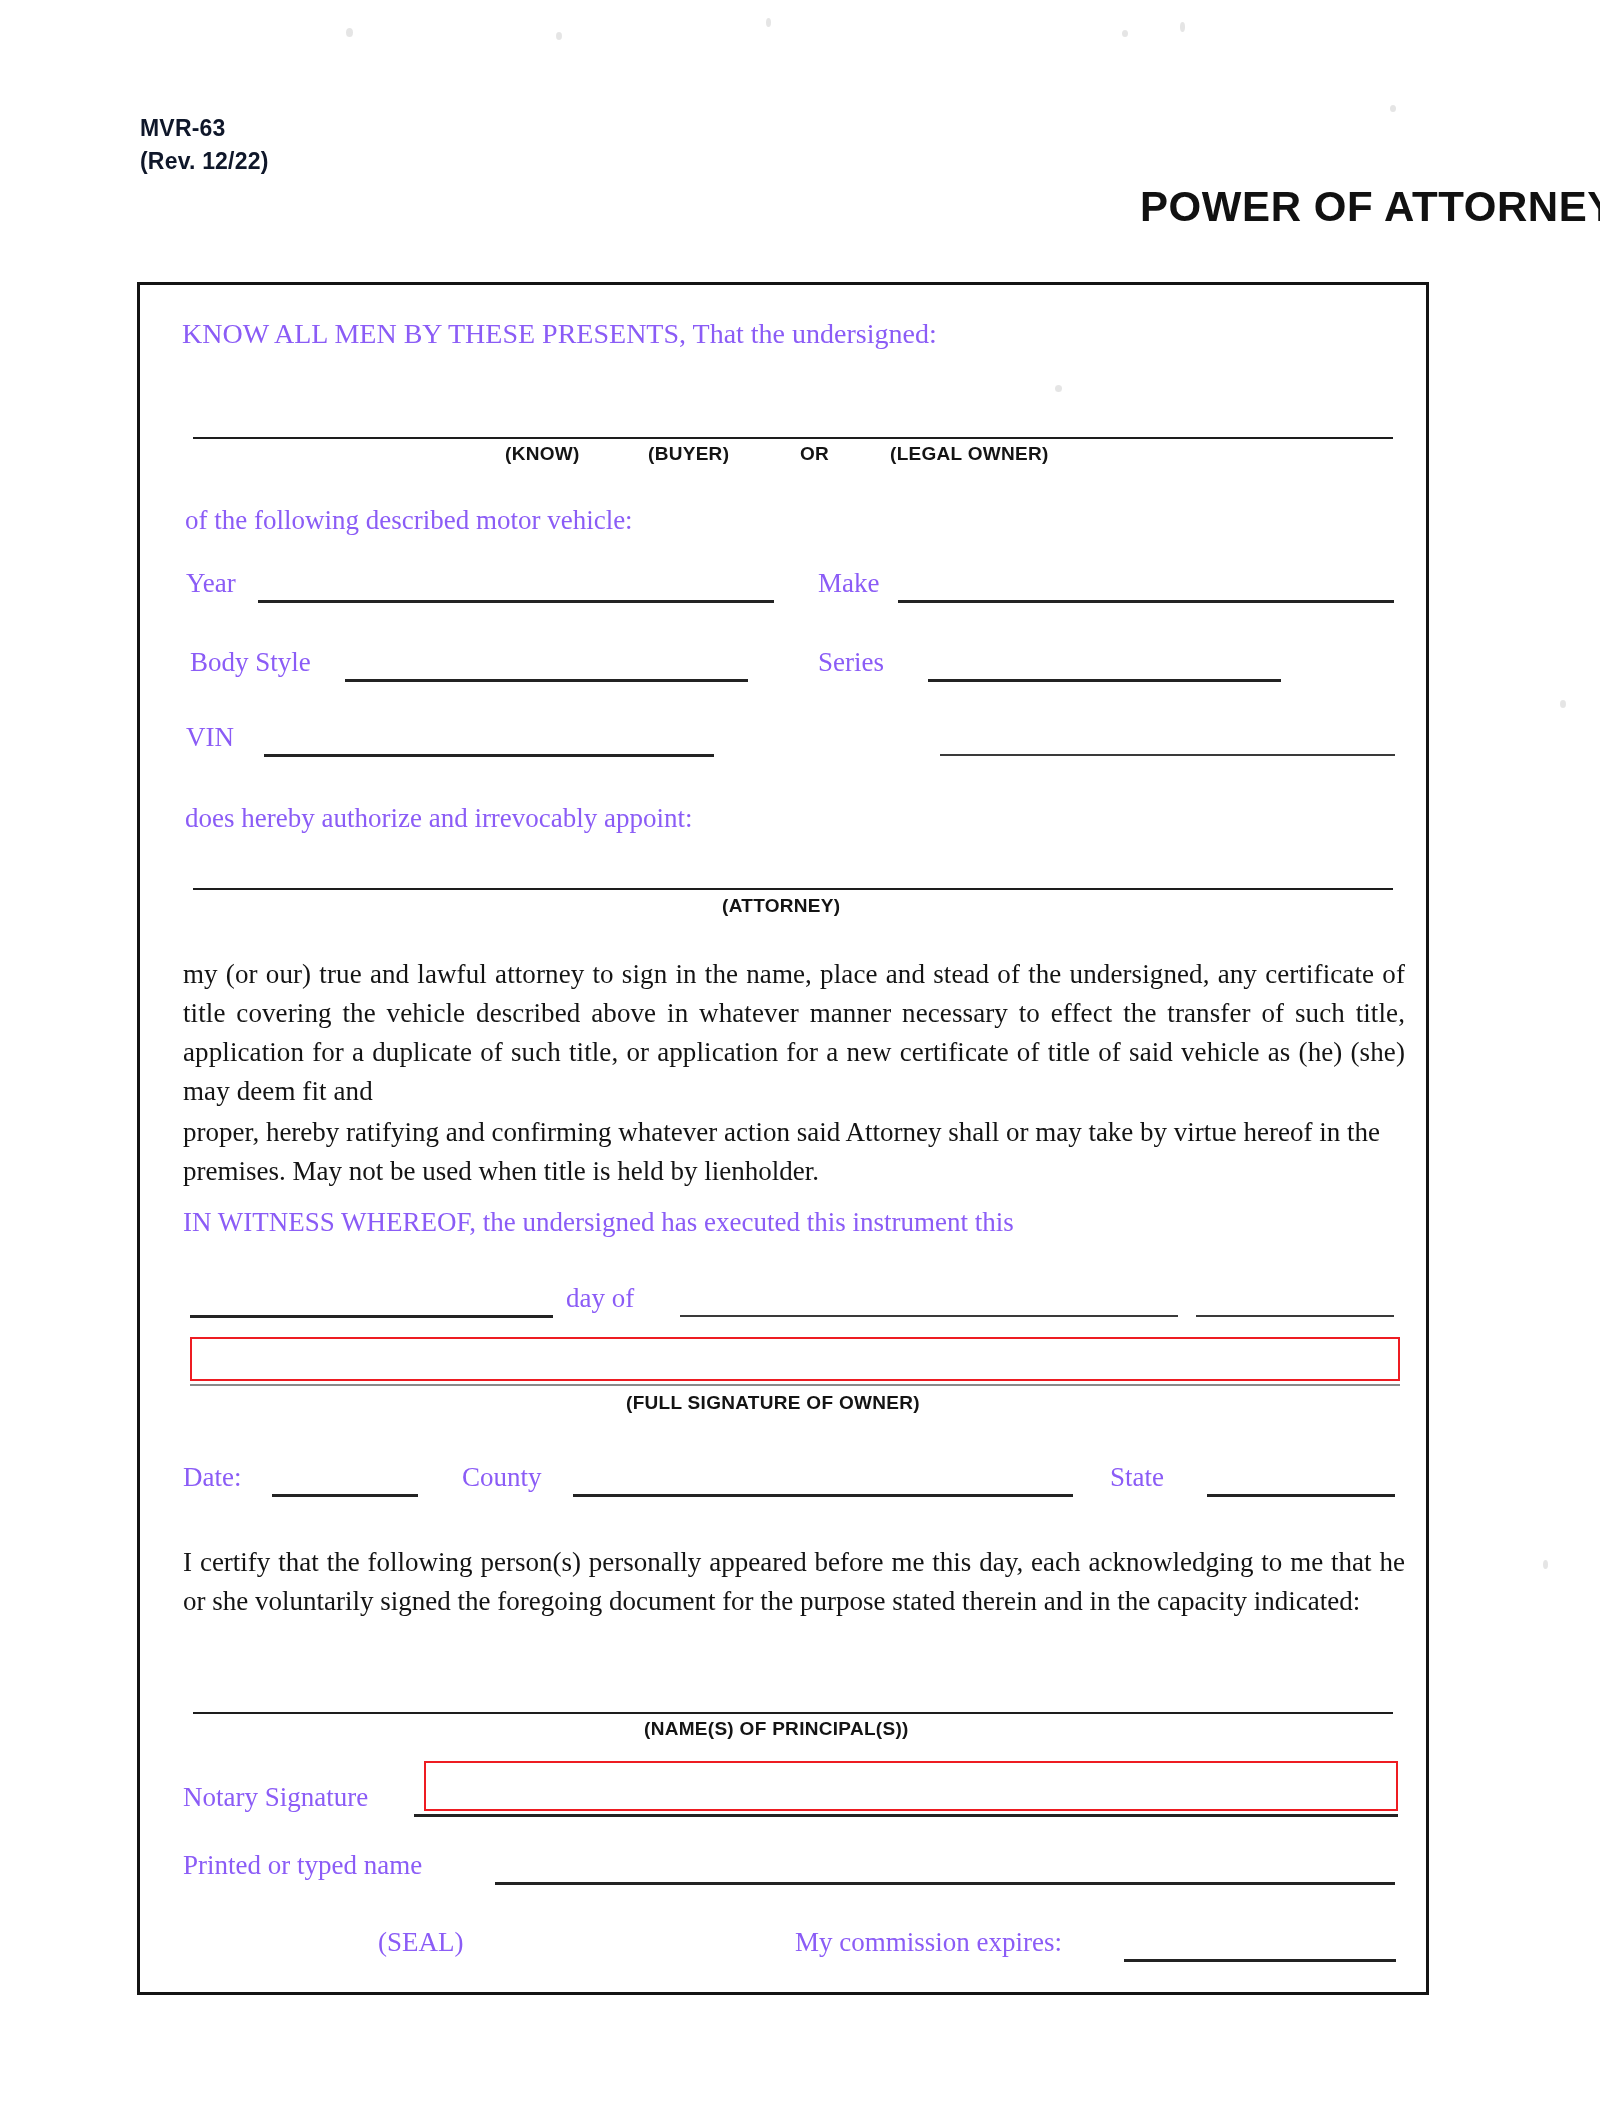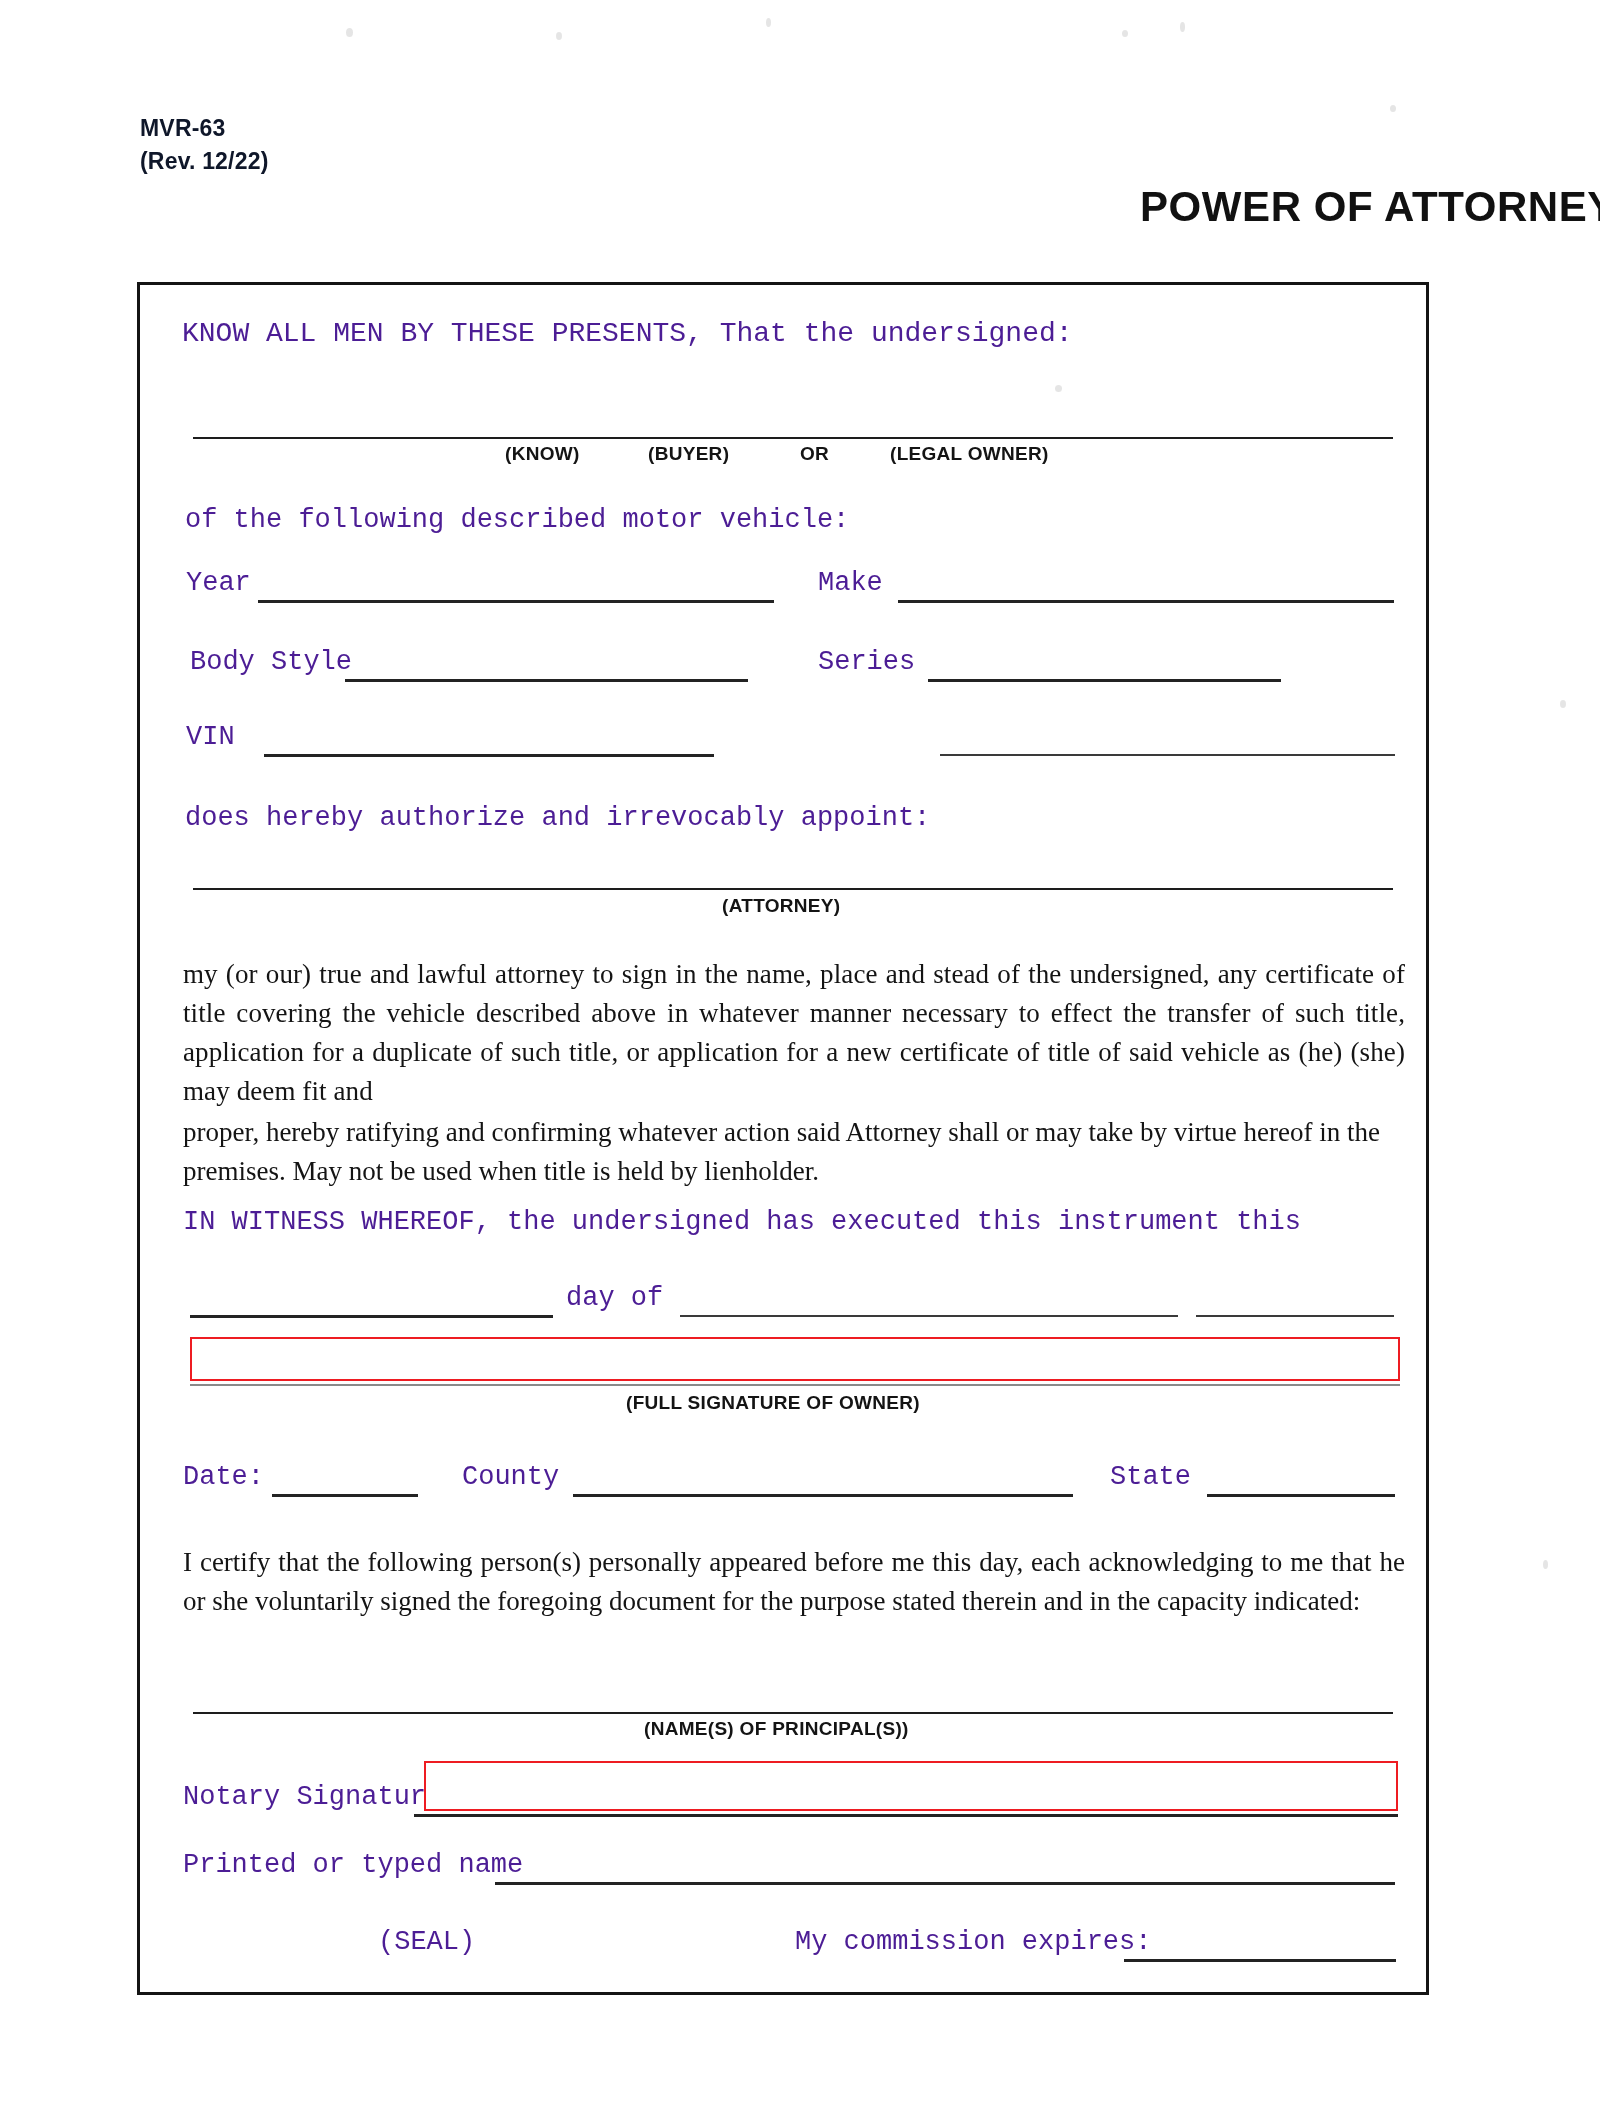--- a/index.html
+++ b/index.html
@@ -53,23 +53,23 @@
     border: 3px solid #141414;
     box-sizing: border-box;
   }
 
   
   .t {
     position: absolute;
     white-space: nowrap;
   }
   .body-serif {
-    font-family: Liberation Mono, monospace;
+    font-family: Liberation Serif, serif;
     font-size: 27px;
-    color: #4c1d95;
+    color: #8b5cf6;
   }
   .caps-label {
     font-family: "Liberation Sans", sans-serif;
     font-size: 19px;
     font-weight: 600;
     letter-spacing: 0.3px;
     color: #141414;
   }
 
   

